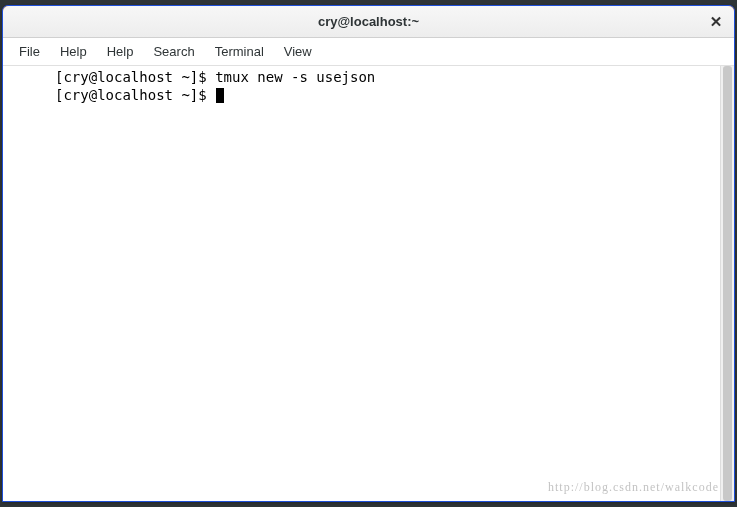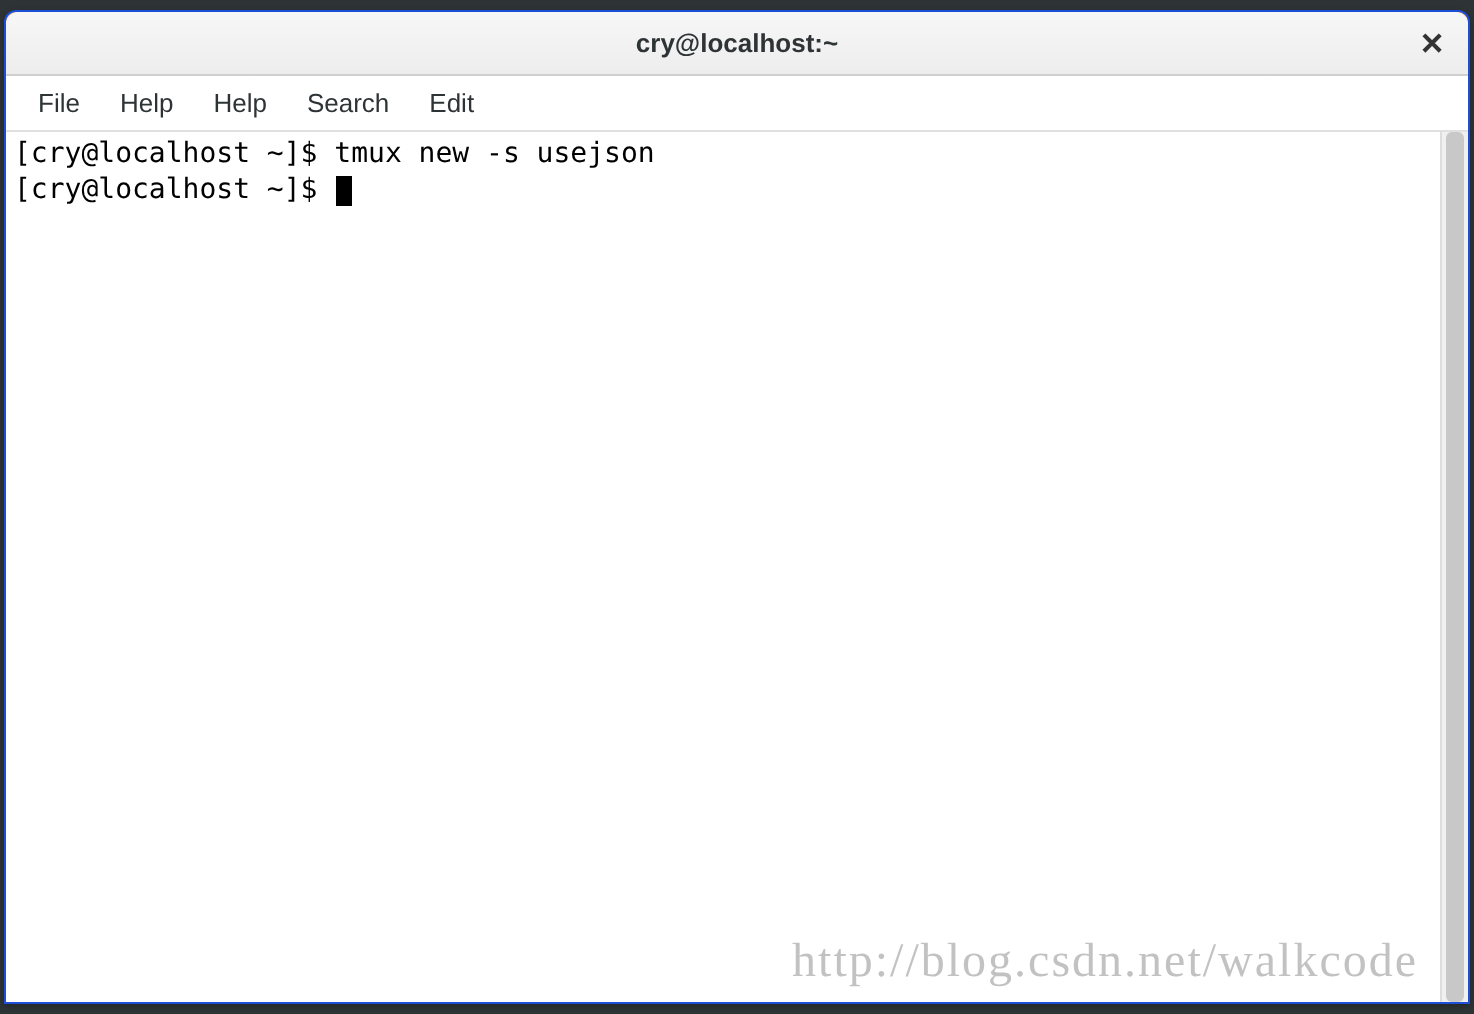--- a/index.html
+++ b/index.html
@@ -84,42 +84,43 @@
       padding: 2px 4px;
       font-family: "DejaVu Sans Mono", "Liberation Mono", monospace;
       font-size: 14px;
       line-height: 18px;
       color: #000;
       white-space: pre;
       overflow: hidden;
     }
     .terminal-line {
       display: block;
+      margin-left: 48px;
     }
     .scrollbar {
       width: 14px;
       background: #f0f0f0;
       border-left: 1px solid #ddd;
       position: relative;
     }
     .scrollbar-thumb {
       position: absolute;
       top: 0;
       left: 2px;
       right: 2px;
       height: 100%;
       background: #c8c8c8;
       border-radius: 3px;
     }
     .watermark {
       position: absolute;
       bottom: 12px;
-      right: 28px;
+      right: 18px;
       font-family: serif;
-      font-size: 24px;
+      font-size: 12px;
       color: rgba(120,120,120,0.45);
       letter-spacing: 1px;
       pointer-events: none;
     }
     .cursor {
       display: inline-block;
       width: 8px;
       height: 15px;
       background: #000;
       vertical-align: text-bottom;
@@ -132,21 +133,22 @@
 <div class="window">
   <div class="titlebar">
     <span class="title">cry@localhost:~</span>
     <span class="close-btn">✕</span>
   </div>
   <div class="menubar">
     <span class="menu-item">File</span>
     <span class="menu-item">Help</span>
     <span class="menu-item">Help</span>
     <span class="menu-item">Search</span>
-    <span class="menu-item">Edit</span>
+    <span class="menu-item">Terminal</span>
+    <span class="menu-item">View</span>
   </div>
   <div class="terminal-area">
     <div class="terminal"><span class="terminal-line"><span>[cry@localhost ~]$ </span><span>tmux new -s usejson</span></span><span class="terminal-line"><span>[cry@localhost ~]$ </span><span></span><span class="cursor"></span></span></div>
     <div class="scrollbar">
       <div class="scrollbar-thumb"></div>
     </div>
   </div>
 </div>
 
 <div class="watermark">http://blog.csdn.net/walkcode</div>

